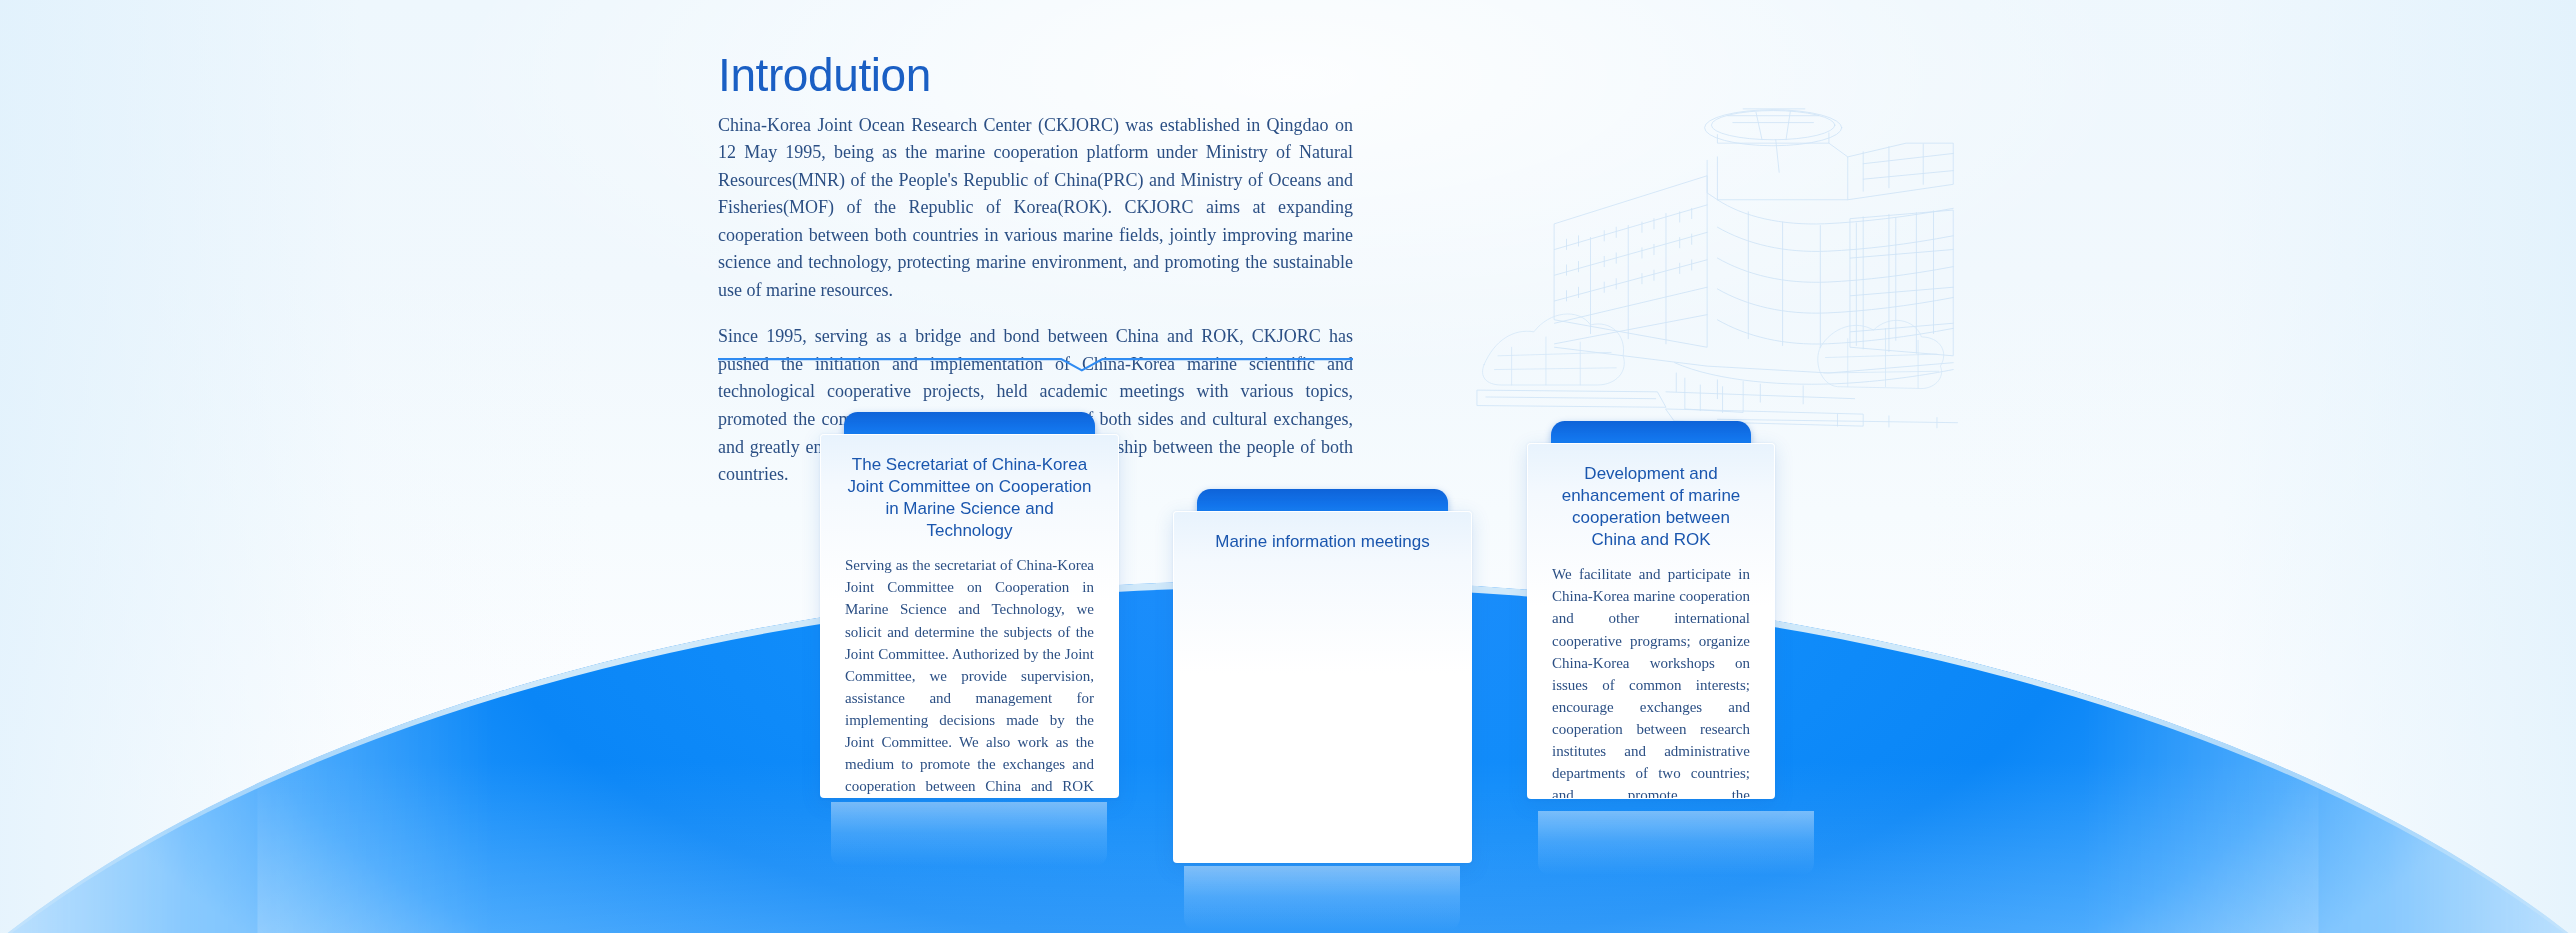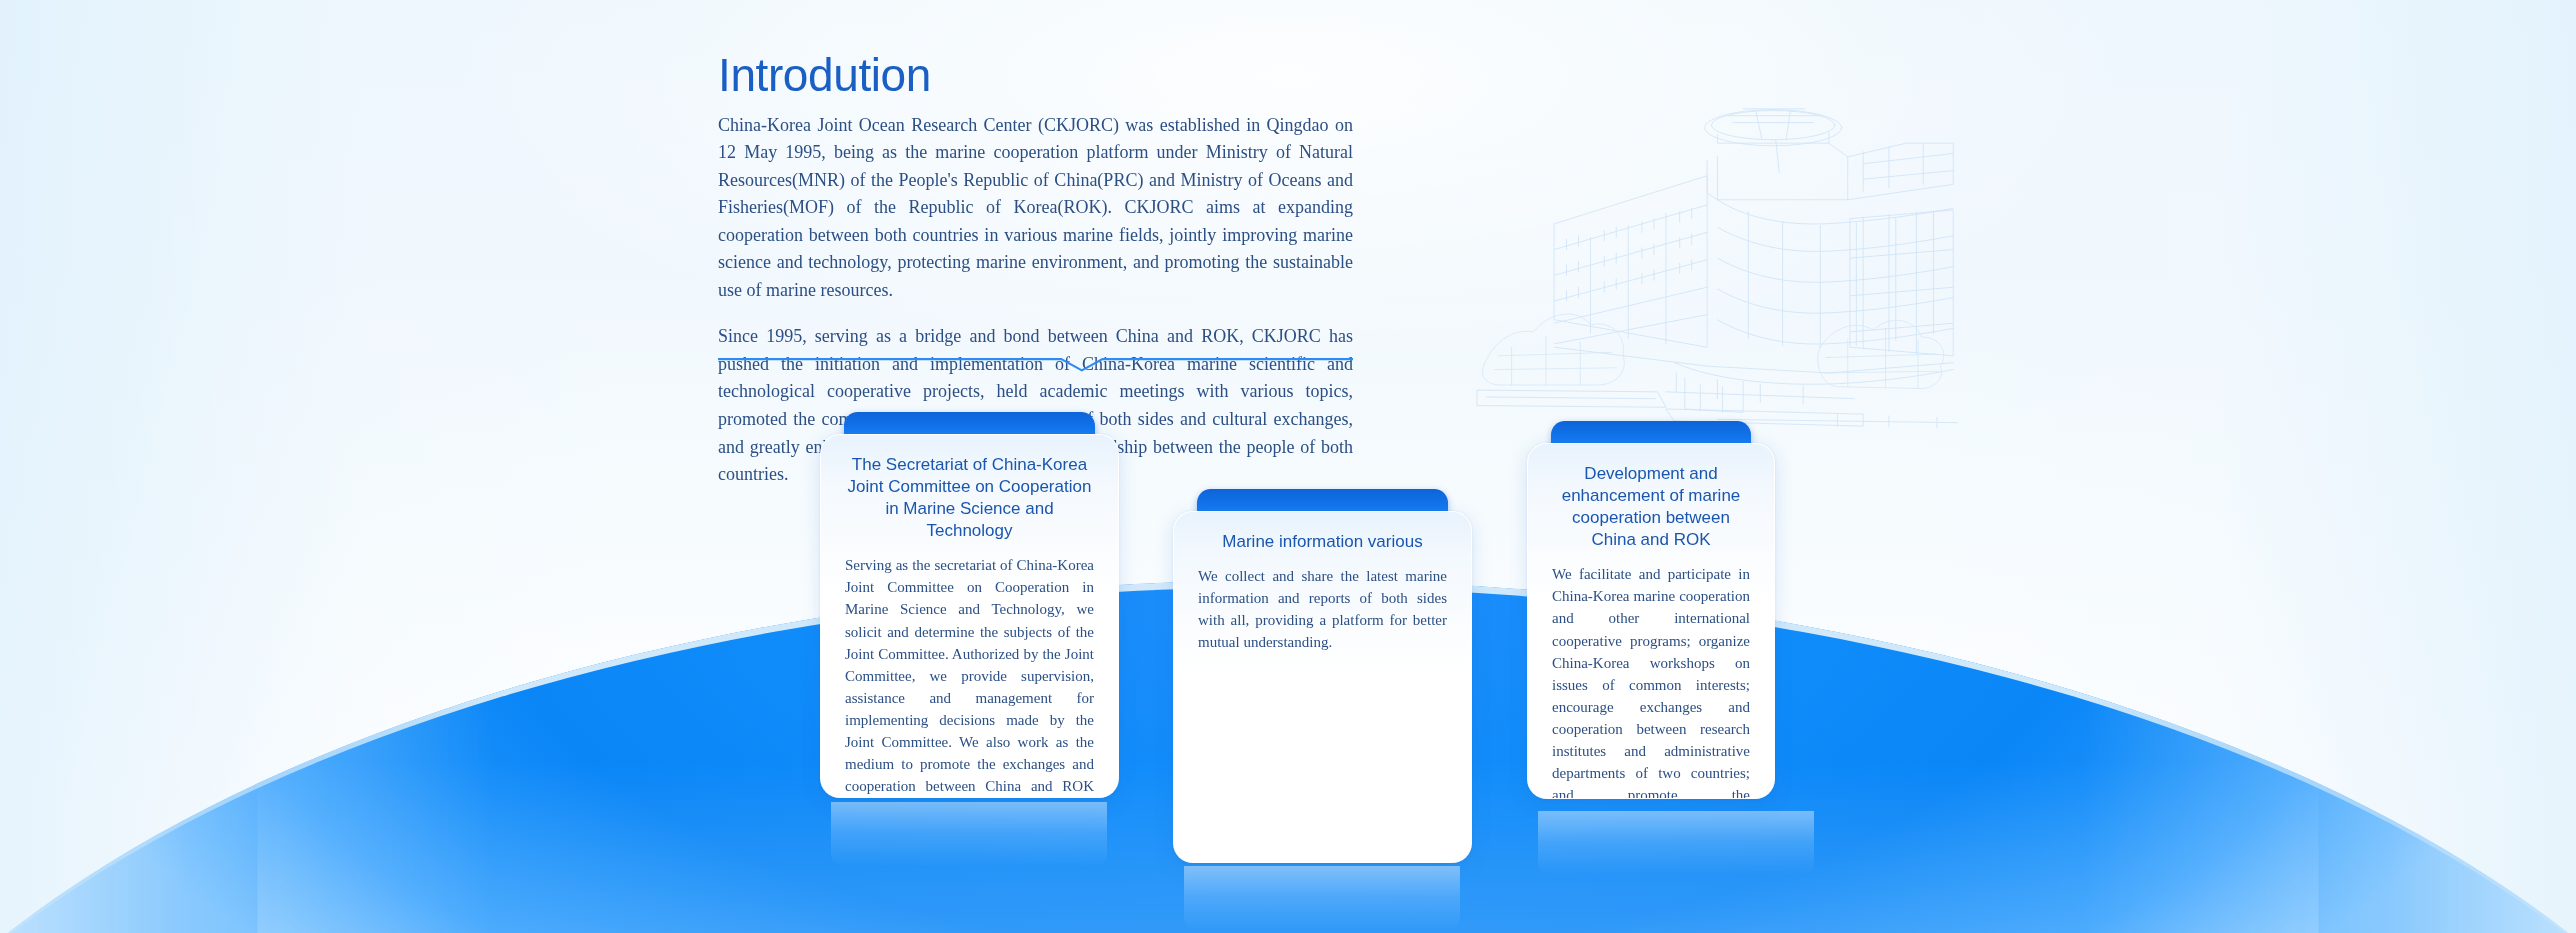--- a/index.html
+++ b/index.html
@@ -139,21 +139,21 @@
     border-radius: 13.7px 13.7px 8.6px 8.6px;
     background: linear-gradient(180deg, #0e63d8 0%, #1375ed 42%, #1a88f9 78%, #2e98fc 100%);
     box-shadow: 0 2.6px 7.7px rgba(14,86,190,0.35);
   }
   .card-body {
     position: absolute;
     top: 22px;
     left: 0;
     right: 0;
     bottom: 0;
-    border-radius: 20px;
+    border-radius: 4px;
     background: linear-gradient(180deg, #e8f3fd 0%, #f4f9fe 14%, #ffffff 46%, #ffffff 100%);
     border: 0.9px solid rgba(255,255,255,0.95);
     box-shadow: 0 5.2px 19px rgba(30,100,190,0.16), 0 0.9px 2.6px rgba(30,100,190,0.10);
     padding: 19px 24px 20.6px 24px;
     box-sizing: border-box;
     overflow: hidden;
   }
   .card-title {
     font-family: "Liberation Sans", sans-serif;
     font-size: 17px;
@@ -284,22 +284,21 @@
     <div class="card-body">
       <h2 class="card-title">The Secretariat of China-Korea Joint Committee on Cooperation in Marine Science and Technology</h2>
       <p class="card-text">Serving as the secretariat of China-Korea Joint Committee on Cooperation in Marine Science and Technology, we solicit and determine the subjects of the Joint Committee. Authorized by the Joint Committee, we provide supervision, assistance and management for implementing decisions made by the Joint Committee. We also work as the medium to promote the exchanges and cooperation between China and ROK marine-related institutes.</p>
     </div>
   </div>
   <div class="card-reflection" id="refl-1" style="z-index: 5;"></div>
 
   <div class="card" id="card-2" style="z-index: 5;">
     <div class="card-tab"></div>
     <div class="card-body">
-      <h2 class="card-title">Marine information various</h2>
-      <p class="card-text">We collect and share the latest marine information and reports of both sides with all, providing a platform for better mutual understanding.</p>
+      <h2 class="card-title">Marine information meetings</h2>
     </div>
   </div>
   <div class="card-reflection" id="refl-2" style="z-index: 5;"></div>
 
   <div class="card" id="card-3" style="z-index: 5;">
     <div class="card-tab"></div>
     <div class="card-body">
       <h2 class="card-title">Development and enhancement of marine cooperation between China and ROK</h2>
       <p class="card-text">We facilitate and participate in China-Korea marine cooperation and other international cooperative programs; organize China-Korea workshops on issues of common interests; encourage exchanges and cooperation between research institutes and administrative departments of two countries; and promote the commercialization of science and technology achievements.</p>
     </div>

